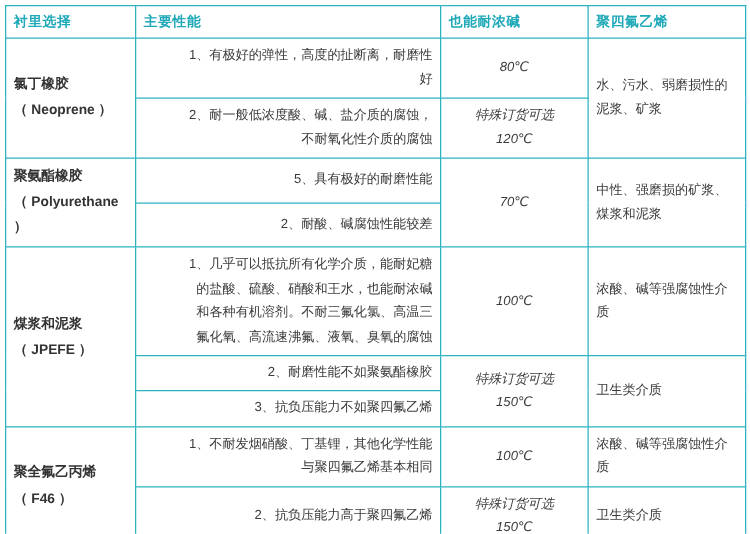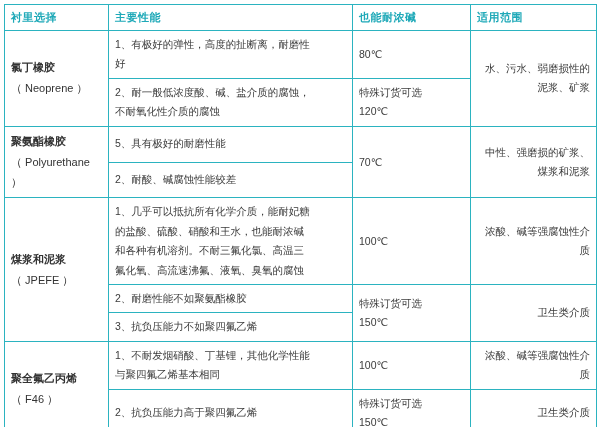--- a/index.html
+++ b/index.html
@@ -52,43 +52,44 @@
   .col-scope  { width: 126px; }
 
   td.name-cell {
     font-size: 11px;
     font-weight: bold;
     color: #333333;
     line-height: 1.9;
   }
   td.name-cell .sub {
     display: block;
-    font-weight: normal;
+    font-weight: bold;
   }
   td.perf-cell {
     font-size: 10.5px;
     line-height: 1.85;
     color: #3b3b3b;
-    text-align: left;
+    text-align: right;
   }
   td.perf-cell .line { display: block; }
   td.temp-cell {
-    text-align: left;
+    text-align: center;
     font-size: 10.5px;
     color: #3b3b3b;
     line-height: 1.8;
+    font-style: italic;
   }
   td.temp-cell .line { display: block; }
   td.scope-cell {
     font-size: 10.5px;
     line-height: 1.85;
     color: #3b3b3b;
     text-align: left;
   }
-  td.scope-cell .line { display: block; text-align: right; }
+  td.scope-cell .line { display: block; }
 
   
   .dashed-top { border-top: 1px dashed #7fd0d8 !important; }
   .solid-top  { border-top: 1px solid #2bb3c0 !important; }
 </style>
 </head>
 <body>
 
 <div id="sheet">
   <table class="spec">
@@ -96,21 +97,21 @@
       <col class="col-name">
       <col class="col-perf">
       <col class="col-temp">
       <col class="col-scope">
     </colgroup>
     <thead>
       <tr>
         <th>衬里选择</th>
         <th>主要性能</th>
         <th>也能耐浓碱</th>
-        <th>适用范围</th>
+        <th>聚四氟乙烯</th>
       </tr>
     </thead>
     <tbody id="table-body">
         <tr>
           <td class="name-cell solid-top" rowspan="2"><span>氯丁橡胶</span><span class="sub">（ Neoprene ）</span></td>
           <td class="perf-cell solid-top">
             <span class="line">1、有极好的弹性，高度的扯断离，耐磨性</span>
             <span class="line">好</span>
           </td>
           <td class="temp-cell solid-top">

